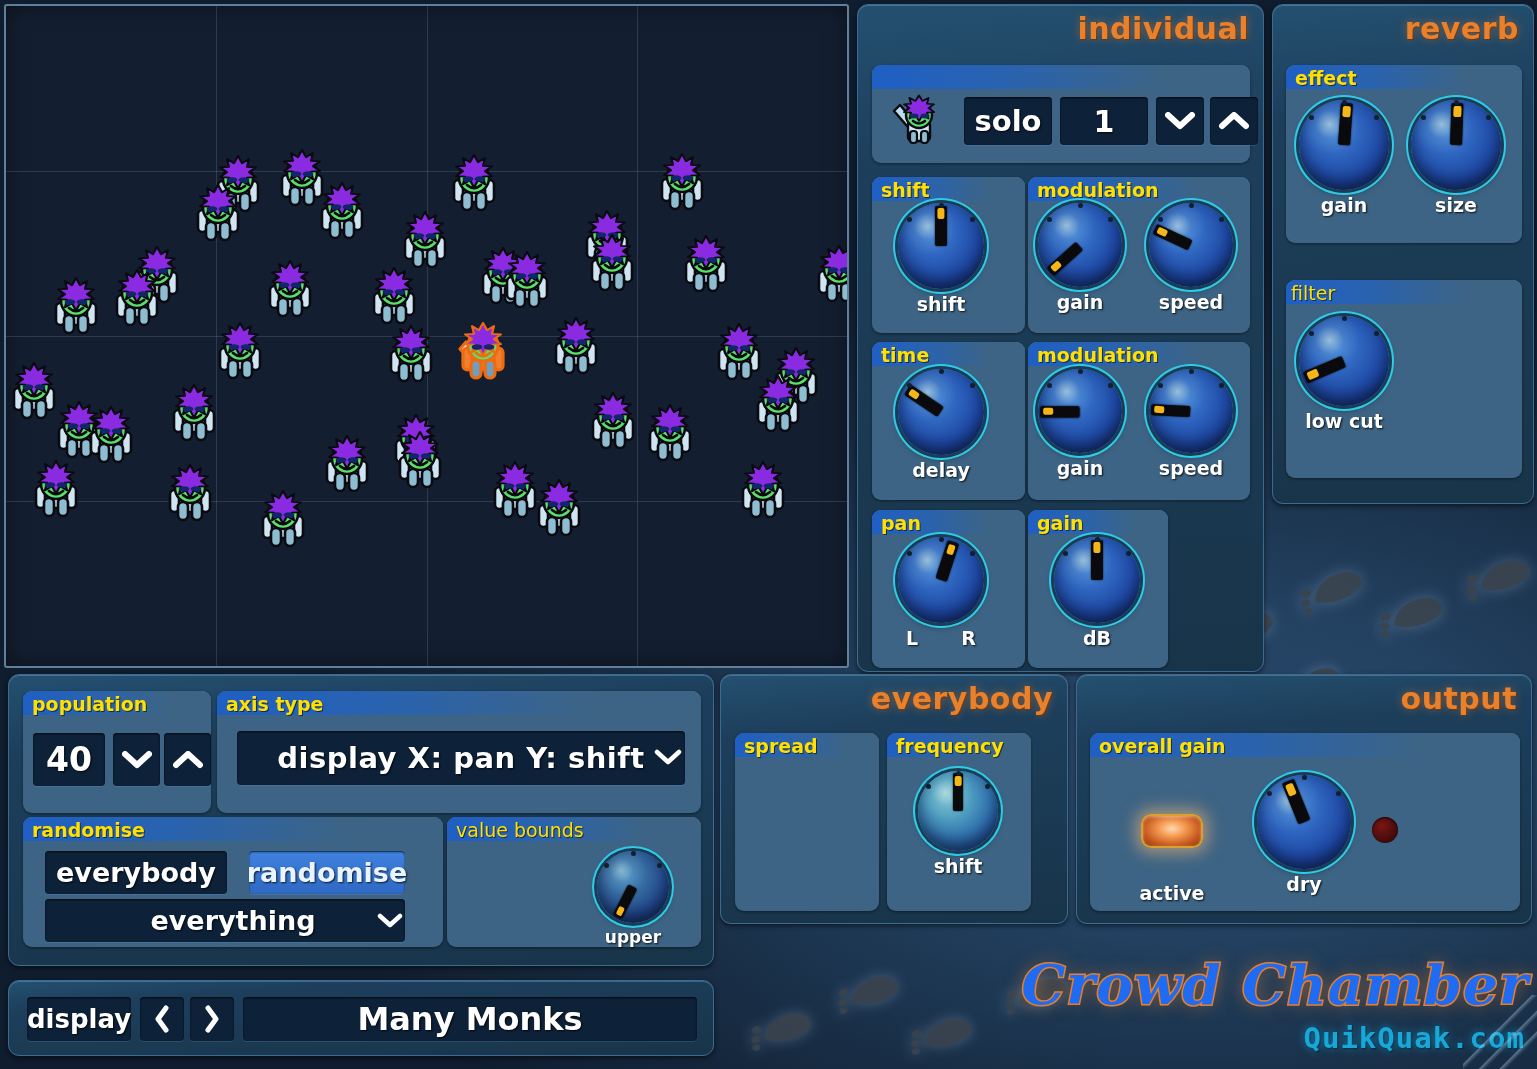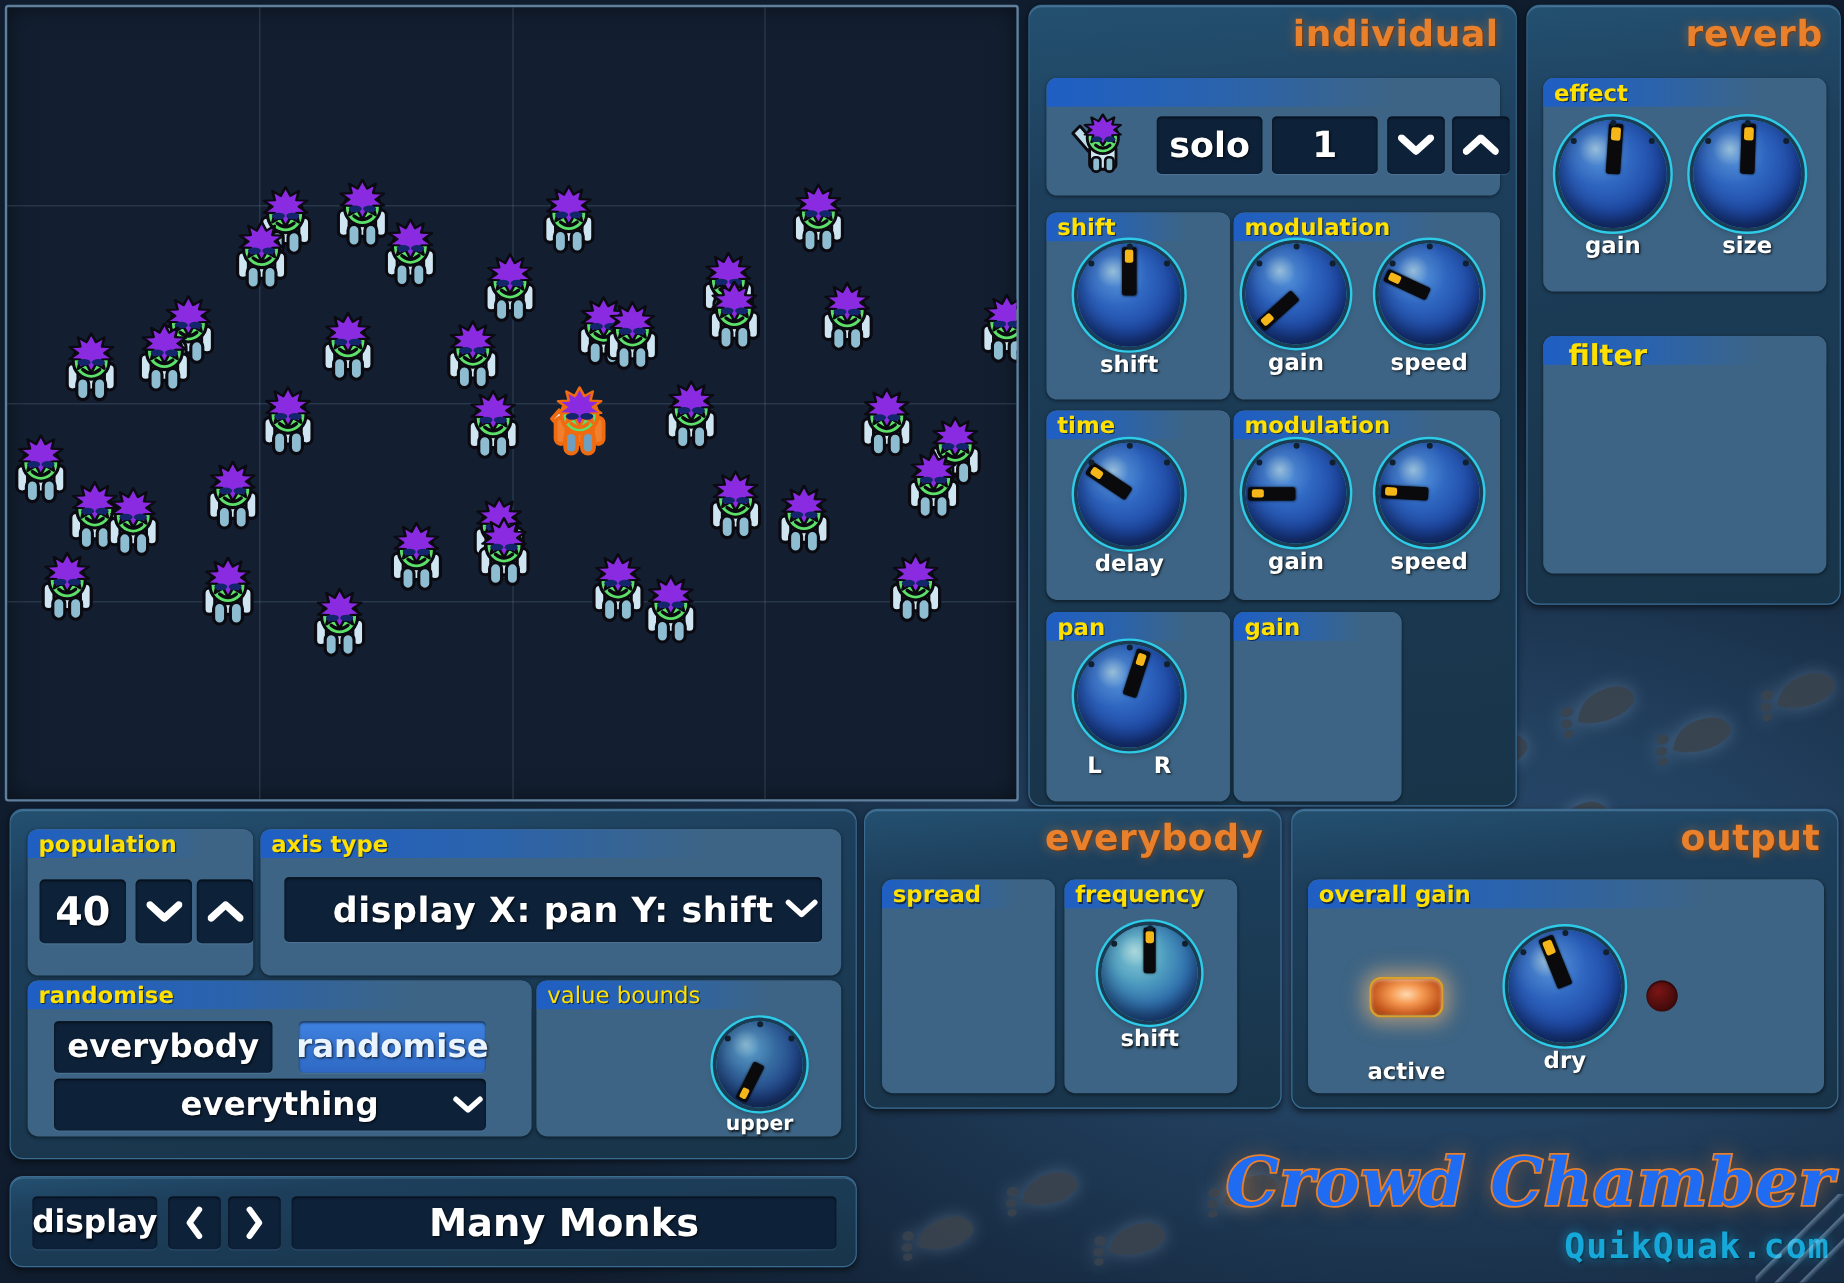--- a/index.html
+++ b/index.html
@@ -841,51 +841,69 @@
         <div class="ptr" style="width: 11.61px; height: 40.42px; margin-left: -5.805px; margin-top: -40.42px; transform: rotate(18deg);"></div>
         <div class="nub" style="left: 9.09218px; top: 14.1457px;"></div>
         <div class="nub" style="left: 40.5px; top: -0.5px;"></div>
         <div class="nub" style="left: 71.9078px; top: 14.1457px;"></div>
       </div>
       <div class="knoblabel lr" style="top: 90px;">
         <span>L</span>
         <span>R</span>
       </div>
     </div>
+    <div class="knobwrap" style="left: 196px; top: 532px; width: 86px; height: 116px;">
+      <div class="knob" style="width: 86px; height: 86px;">
+        <div class="ptr" style="width: 11.61px; height: 40.42px; margin-left: -5.805px; margin-top: -40.42px; transform: rotate(0deg);"></div>
+        <div class="nub" style="left: 9.09218px; top: 14.1457px;"></div>
+        <div class="nub" style="left: 40.5px; top: -0.5px;"></div>
+        <div class="nub" style="left: 71.9078px; top: 14.1457px;"></div>
+      </div>
+      <div class="knoblabel" style="top: 90px; font-size: 19px;">dB</div>
+    </div>
   </div>
 
 <div class="panel" id="pnl-reverb" style="left:1272px;top:4px;width:262px;height:500px;">
   <div class="panel-title">reverb</div>
 
   <div class="group" style="left:13px;top:60px;width:236px;height:178px;">
     <div class="ghead"></div>
   </div>
   <div class="glabel" style="position:absolute;left:22px;top:62px;font-size:19px;font-weight:bold;color:#ffe000;text-shadow:1px 1px 0 rgba(0,0,0,.55);z-index:3;">effect</div>
 
   <div class="group" style="left:13px;top:275px;width:236px;height:198px;">
     <div class="ghead"></div>
   </div>
-  <div class="glabel" style="position:absolute;left:34px;top:277px;font-size:24px;font-weight:bold;color:#ffe000;text-shadow:1px 1px 0 rgba(0,0,0,.55);z-index:3;">filter</div>
+  <div class="glabel" style="position:absolute;left:18px;top:277px;font-size:19px;font-weight:normal;color:#ffe000;text-shadow:1px 1px 0 rgba(0,0,0,.55);z-index:3;">filter</div>
 <div class="knobwrap" style="left: 26px; top: 95px; width: 90px; height: 120px;">
       <div class="knob" style="width: 90px; height: 90px;">
         <div class="ptr" style="width: 12.15px; height: 42.3px; margin-left: -6.075px; margin-top: -42.3px; transform: rotate(4deg);"></div>
         <div class="nub" style="left: 9.56009px; top: 14.8601px;"></div>
         <div class="nub" style="left: 42.5px; top: -0.5px;"></div>
         <div class="nub" style="left: 75.4399px; top: 14.8601px;"></div>
       </div>
       <div class="knoblabel" style="top: 94px; font-size: 19px;">gain</div>
     </div>
     <div class="knobwrap" style="left: 138px; top: 95px; width: 90px; height: 120px;">
       <div class="knob" style="width: 90px; height: 90px;">
         <div class="ptr" style="width: 12.15px; height: 42.3px; margin-left: -6.075px; margin-top: -42.3px; transform: rotate(2deg);"></div>
         <div class="nub" style="left: 9.56009px; top: 14.8601px;"></div>
         <div class="nub" style="left: 42.5px; top: -0.5px;"></div>
         <div class="nub" style="left: 75.4399px; top: 14.8601px;"></div>
       </div>
       <div class="knoblabel" style="top: 94px; font-size: 19px;">size</div>
+    </div>
+    <div class="knobwrap" style="left: 26px; top: 311px; width: 90px; height: 120px;">
+      <div class="knob" style="width: 90px; height: 90px;">
+        <div class="ptr" style="width: 12.15px; height: 42.3px; margin-left: -6.075px; margin-top: -42.3px; transform: rotate(-113deg);"></div>
+        <div class="nub" style="left: 9.56009px; top: 14.8601px;"></div>
+        <div class="nub" style="left: 42.5px; top: -0.5px;"></div>
+        <div class="nub" style="left: 75.4399px; top: 14.8601px;"></div>
+      </div>
+      <div class="knoblabel" style="top: 94px; font-size: 19px;">low cut</div>
     </div>
   </div>
 
 <div class="panel" id="pnl-controls" style="left:8px;top:674px;width:706px;height:292px;">
 
   <div class="group" style="left:14px;top:16px;width:188px;height:122px;">
     <div class="ghead"></div>
   </div>
   <div class="glabel" style="position:absolute;left:23px;top:18px;font-size:19px;font-weight:bold;color:#ffe000;text-shadow:1px 1px 0 rgba(0,0,0,.55);z-index:3;">population</div>
   <div class="field" style="left:24px;top:58px;width:72px;height:53px;font-size:33px;">40</div>

